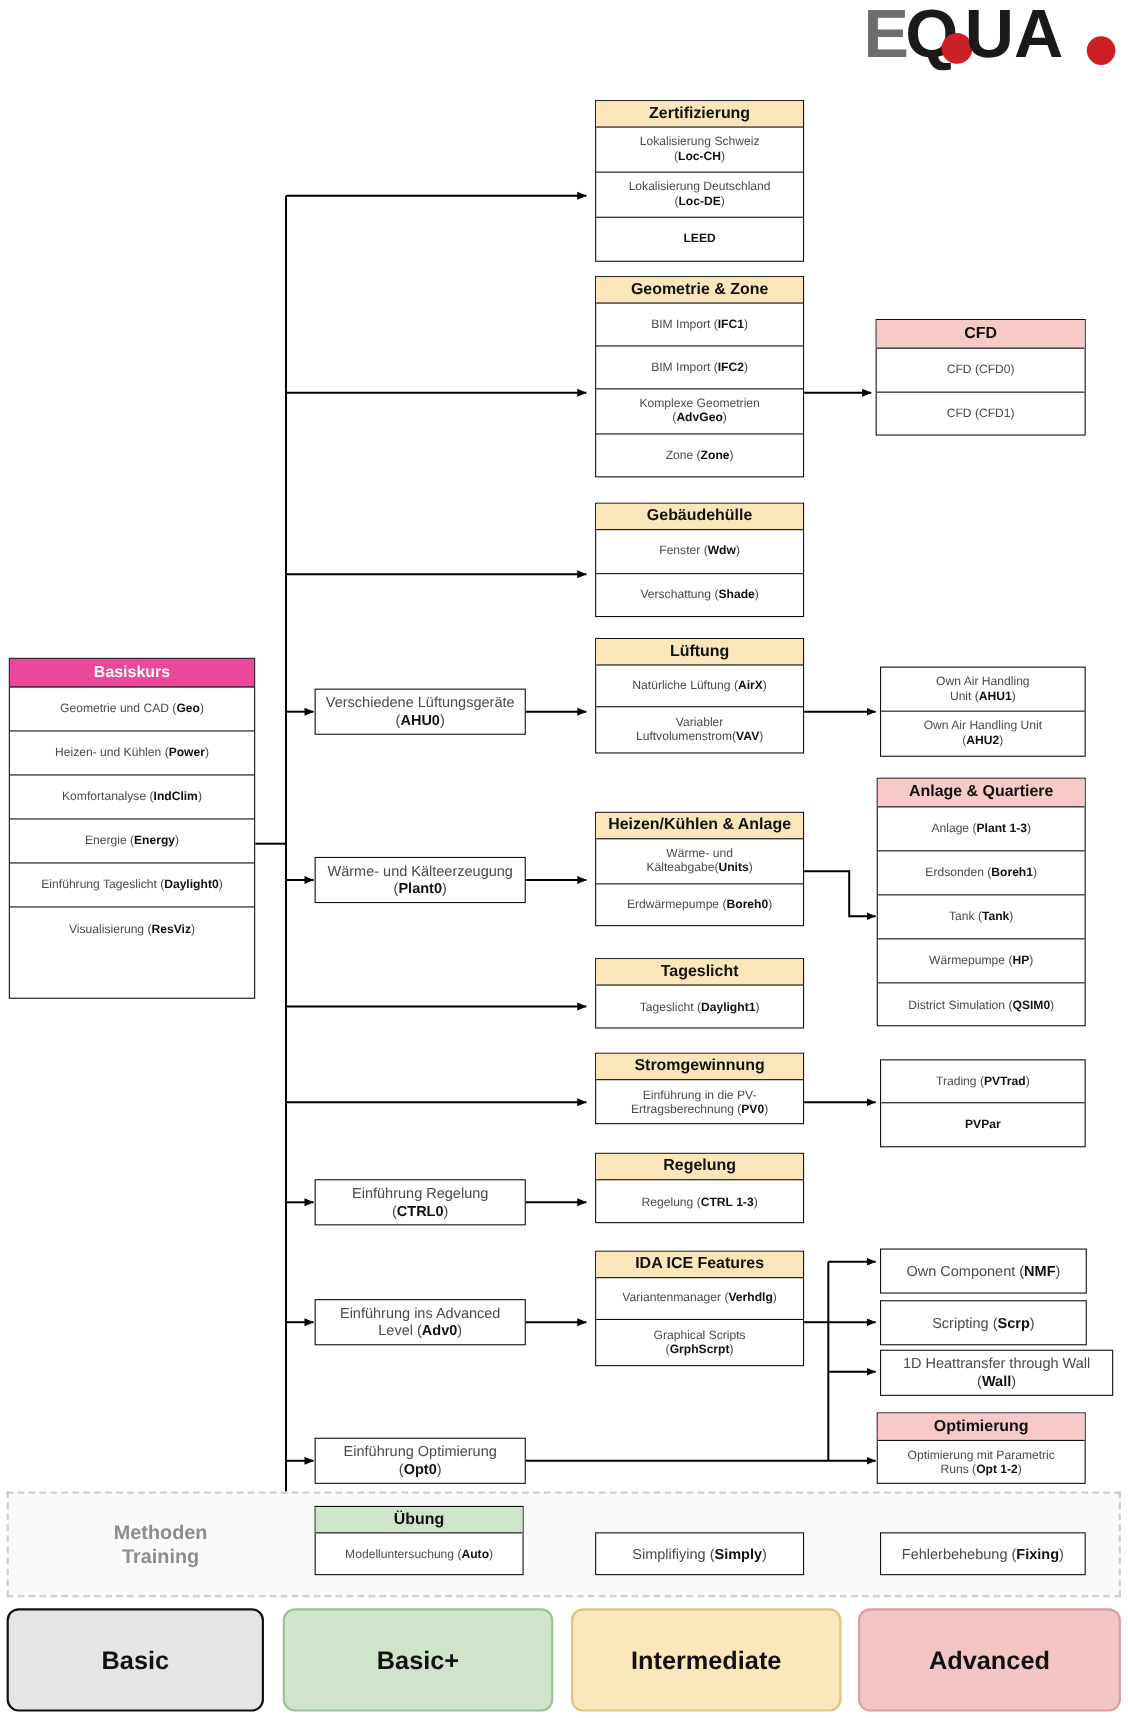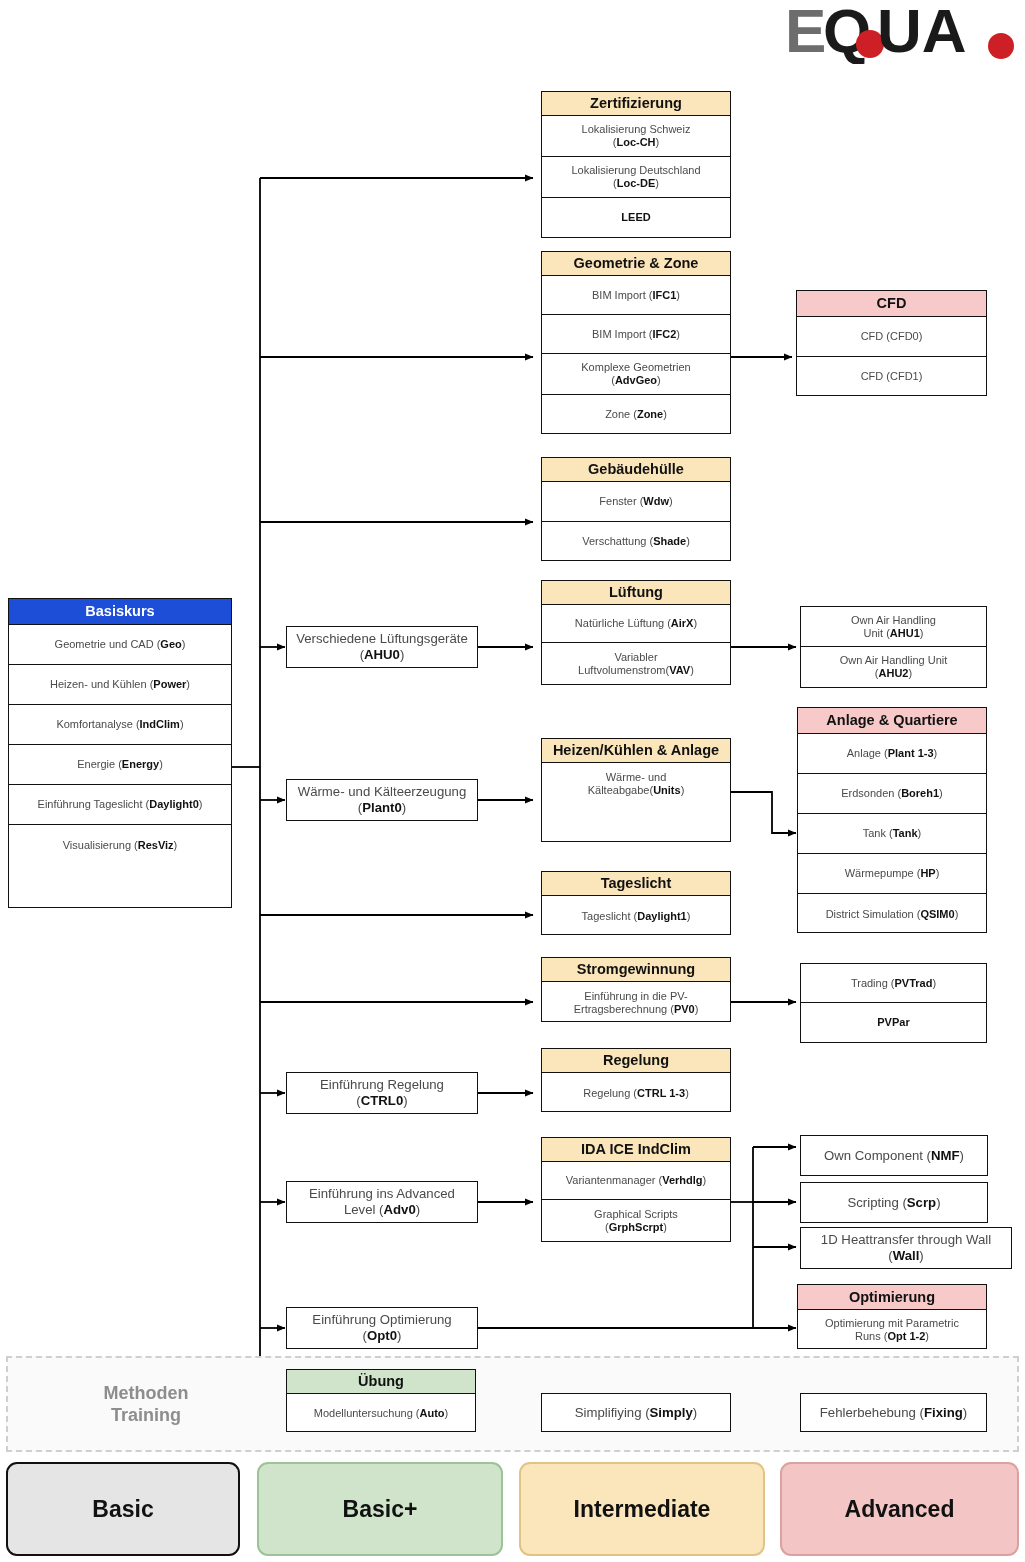--- a/index.html
+++ b/index.html
@@ -23,21 +23,21 @@
   .ghead{
     box-sizing:border-box;
     font-weight:bold;font-size:14.5px;color:#111;
     text-align:center;
     display:flex;align-items:center;justify-content:center;
     border-bottom:1.6px solid #111;
     line-height:1.12;
   }
   .ghead.int{background:#fbe5ba;}
   .ghead.adv{background:#f7c9c9;}
-  .ghead.bas{background:#1d4ed8;color:#fff;}
+  .ghead.bas{background:#ec4899;color:#fff;}
   .ghead.basp{background:#cfe4cb;color:#111;}
   .row{
     box-sizing:border-box;
     display:flex;align-items:center;justify-content:center;
     text-align:center;
     font-size:11px;color:#4a4a4a;
     line-height:1.18;
     padding:2px 5px;
     border-bottom:1.6px solid #111;
   }
@@ -236,20 +236,23 @@
     <div class="row" style="height:40px;">
         <span>Own Air Handling Unit<br>(<b>AHU2</b>)</span>
       </div>
   </div>
 
   <div class="group" style="left:541px;top:738px;width:190px;height:104px;">
     <div class="ghead int" style="height:24px;">Heizen/Kühlen &amp; Anlage</div>
     <div class="row" style="height:41px;">
         <span>Wärme- und<br>Kälteabgabe(<b>Units</b>)</span>
       </div>
+    <div class="row" style="height:37px;">
+        <span>Erdwärmepumpe (<b>Boreh0</b>)</span>
+      </div>
   </div>
 
   <div class="sbox" style="left:286px;top:779px;width:192px;height:42px;">
       <span>Wärme- und Kälteerzeugung<br>(<b>Plant0</b>)</span>
     </div>
 
   <div class="group" style="left:797px;top:707px;width:190px;height:226px;">
     <div class="ghead adv" style="height:26px;">Anlage &amp; Quartiere</div>
     <div class="row" style="height:40px;">
         <span>Anlage (<b>Plant 1-3</b>)</span>
@@ -296,21 +299,21 @@
     <div class="row" style="height:40px;">
         <span>Regelung (<b>CTRL 1-3</b>)</span>
       </div>
   </div>
 
   <div class="sbox" style="left:286px;top:1072px;width:192px;height:42px;">
       <span>Einführung Regelung<br>(<b>CTRL0</b>)</span>
     </div>
 
   <div class="group" style="left:541px;top:1137px;width:190px;height:105px;">
-    <div class="ghead int" style="height:24px;">IDA ICE IndClim</div>
+    <div class="ghead int" style="height:24px;">IDA ICE Features</div>
     <div class="row" style="height:38px;">
         <span>Variantenmanager (<b>Verhdlg</b>)</span>
       </div>
     <div class="row" style="height:41px;">
         <span>Graphical Scripts<br>(<b>GrphScrpt</b>)</span>
       </div>
   </div>
 
   <div class="sbox" style="left:286px;top:1181px;width:192px;height:42px;">
       <span>Einführung ins Advanced<br>Level (<b>Adv0</b>)</span>

